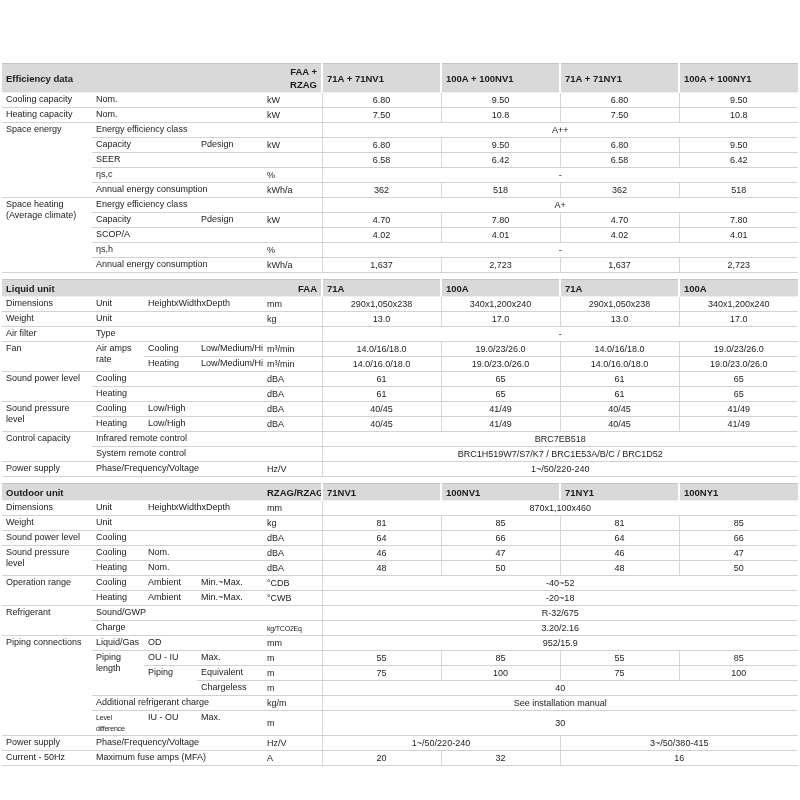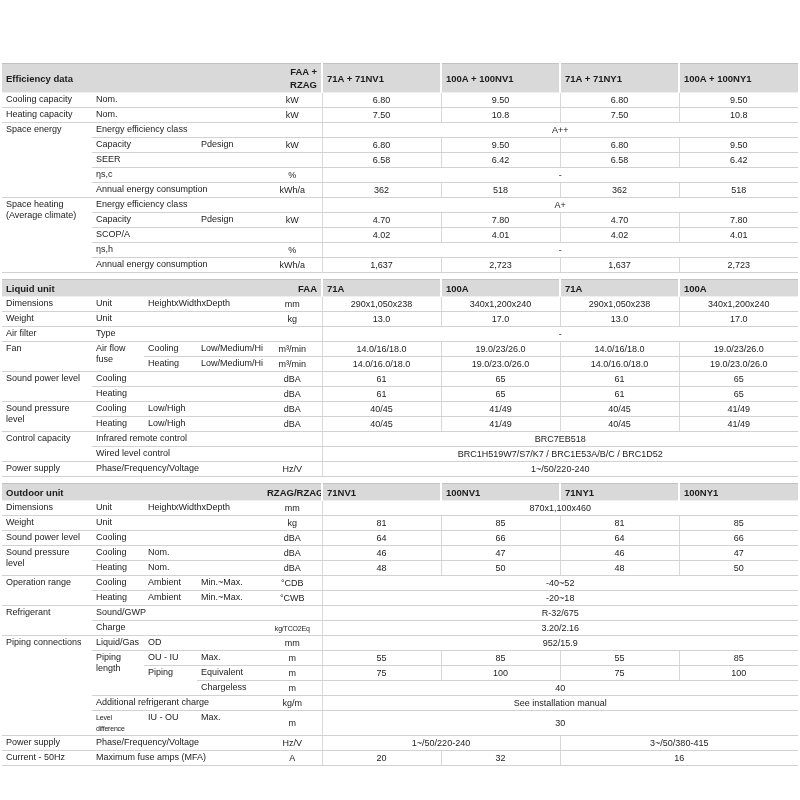--- a/index.html
+++ b/index.html
@@ -10,21 +10,21 @@
   }
   .table-wrap { position:absolute; top:63px; left:2px; width:796px; }
   table { border-collapse:collapse; table-layout:fixed; width:796px; }
   td {
     font-size:9px; color:#1c1c1c; line-height:11px;
     padding:1px 4px; height:12px;
     border-bottom:1px solid #d2d2d2;
     overflow:hidden; white-space:normal;
   }
   td.l { text-align:left; vertical-align:top; }
-  td.u { text-align:center; vertical-align:middle; }
+  td.u { text-align:left; vertical-align:middle; }
   td.v { text-align:center; vertical-align:middle; border-left:1px solid #d8d8d8; }
   td.sm { font-size:7px; letter-spacing:-0.2px; }
   tr.sec td {
     background:#d9d9d9; font-weight:bold; font-size:9.5px; height:14px;
     border-top:1px solid #c3c3c3; border-bottom:1px solid #efefef;
     vertical-align:middle; line-height:13px;
   }
   tr.sec td.title { text-align:left; }
   tr.sec td.model { text-align:right;margin-left:15px; }
   tr.sec td.colh  { text-align:left; border-left:2px solid #ffffff; }
@@ -176,21 +176,21 @@
           <td class="v">17.0</td>
         </tr>
         <tr>
           <td class="l">Air filter</td>
           <td class="l" colspan="3">Type</td>
           <td class="u"></td>
           <td class="v" colspan="4">-</td>
         </tr>
         <tr>
           <td class="l" rowspan="2">Fan</td>
-          <td class="l" rowspan="2">Air flow fuse</td>
+          <td class="l" rowspan="2">Air amps rate</td>
           <td class="l">Cooling</td>
           <td class="l">Low/Medium/High</td>
           <td class="u">m³/min</td>
           <td class="v">14.0/16/18.0</td>
           <td class="v">19.0/23/26.0</td>
           <td class="v">14.0/16/18.0</td>
           <td class="v">19.0/23/26.0</td>
         </tr>
         <tr>
           <td class="l">Heating</td>
@@ -237,21 +237,21 @@
           <td class="v">40/45</td>
           <td class="v">41/49</td>
         </tr>
         <tr>
           <td class="l" rowspan="2">Control capacity</td>
           <td class="l" colspan="3">Infrared remote control</td>
           <td class="u"></td>
           <td class="v" colspan="4">BRC7EB518</td>
         </tr>
         <tr>
-          <td class="l" colspan="3">Wired level control</td>
+          <td class="l" colspan="3">System remote control</td>
           <td class="u"></td>
           <td class="v" colspan="4">BRC1H519W7/S7/K7 / BRC1E53A/B/C / BRC1D52</td>
         </tr>
         <tr>
           <td class="l">Power supply</td>
           <td class="l" colspan="3">Phase/Frequency/Voltage</td>
           <td class="u">Hz/V</td>
           <td class="v" colspan="4">1~/50/220-240</td>
         </tr>
         <tr class="spacer">

